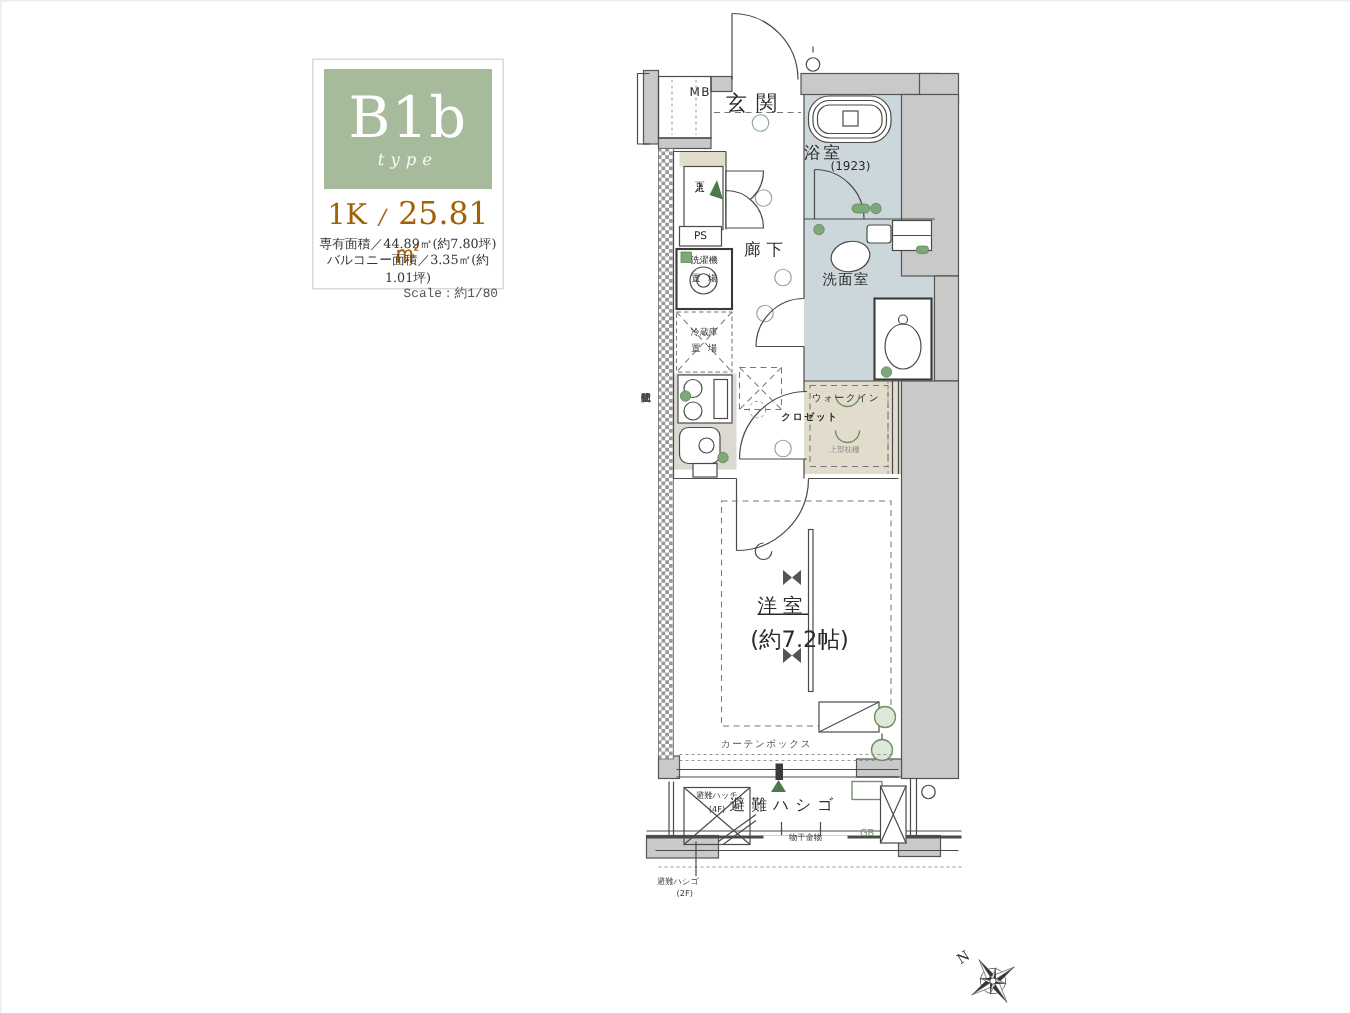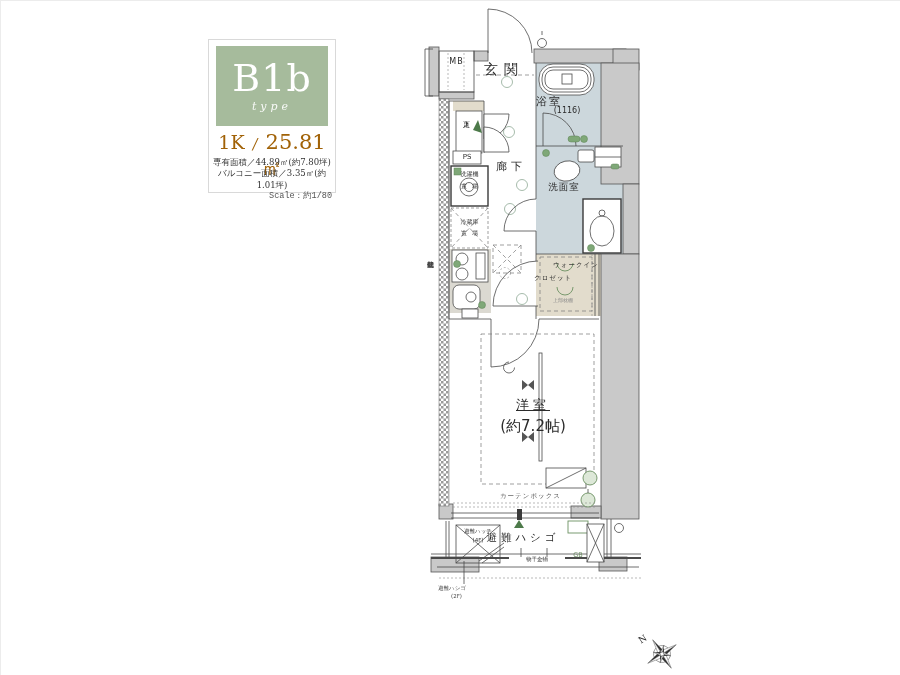--- a/index.html
+++ b/index.html
@@ -290,39 +290,39 @@
           <path d="M0,-9 L-2,0 L0,0 Z" fill="#fff" stroke="#444" stroke-width=".4"></path>
       </g>
       <g transform="rotate(315)">
         <path d="M0,-9 L2,0 L0,0 Z" fill="#333"></path>
           <path d="M0,-9 L-2,0 L0,0 Z" fill="#fff" stroke="#444" stroke-width=".4"></path>
       </g>
       <circle r="2" fill="#fff" stroke="#333" stroke-width=".5"></circle>
     </g>
   </svg>
 
-  <div class="lbl" style="left:438px;top:57px;width:35px;text-align:center;font-size:8px;letter-spacing:1px;">MB</div>
+  <div class="lbl" style="left:438px;top:57px;width:35px;text-align:right;font-size:8px;letter-spacing:1px;">MB</div>
   <div class="lbl" style="left:473px;top:61px;width:60px;text-align:center;font-size:14px;letter-spacing:6px;">玄関</div>
   <div class="lbl" style="left:535px;top:95px;width:62px;text-align:left;font-size:11px;letter-spacing:2px;">浴室</div>
-  <div class="lbl" style="left:535px;top:106px;width:62px;text-align:center;font-size:8px;">(1116)</div>
+  <div class="lbl" style="left:535px;top:106px;width:62px;text-align:center;font-size:8px;">(1923)</div>
   <div class="lbl" style="left:480px;top:160px;width:60px;text-align:center;font-size:11px;letter-spacing:4px;">廊下</div>
   <div class="lbl" style="left:536px;top:181px;width:54px;text-align:center;font-size:9.5px;letter-spacing:1px;">洗面室</div>
   <div class="lbl vtext" style="left:462px;top:115px;height:34px;font-size:6.5px;">下足入</div>
   <div class="lbl" style="left:452px;top:153px;width:28px;text-align:center;font-size:7px;">PS</div>
   <div class="lbl" style="left:450px;top:170px;width:37px;text-align:center;font-size:6px;">洗濯機</div>
   <div class="lbl" style="left:450px;top:182px;width:37px;text-align:center;font-size:6px;letter-spacing:5px;text-indent:5px;">置場</div>
   <div class="lbl" style="left:450px;top:218px;width:37px;text-align:center;font-size:6px;">冷蔵庫</div>
   <div class="lbl" style="left:450px;top:229px;width:37px;text-align:center;font-size:6px;letter-spacing:5px;text-indent:5px;">置場</div>
-  <div class="lbl" style="left:535px;top:261px;width:56px;text-align:center;font-size:6.5px;letter-spacing:1px;margin-left:12px;">ウォークイン</div>
-  <div class="lbl" style="left:533px;top:274px;width:56px;text-align:left;font-size:6.5px;letter-spacing:1px;">クロゼット</div>
+  <div class="lbl" style="left:535px;top:261px;width:56px;text-align:center;font-size:6.5px;letter-spacing:1px;">ウォークイン</div>
+  <div class="lbl" style="left:511px;top:274px;width:56px;text-align:center;font-size:6.5px;letter-spacing:1px;font-weight:bold;">クロゼット</div>
   <div class="lbl" style="left:540px;top:297px;width:44px;text-align:center;font-size:5px;color:#888;">上部枕棚</div>
   <div class="lbl vtext" style="left:426px;top:255px;height:70px;font-size:6.5px;color:#444;">乾式間仕切壁</div>
-  <div class="lbl" style="left:500px;top:397px;width:60px;text-align:center;font-size:13px;letter-spacing:4px;text-indent:4px;text-decoration:underline;">洋室</div>
+  <div class="lbl" style="left:500px;top:397px;width:60px;font-size:13px;letter-spacing:4px;text-indent:4px;text-decoration:underline;">洋室</div>
   <div class="lbl" style="left:497px;top:418px;width:70px;text-align:center;font-size:15px;">(約7.2帖)</div>
-  <div class="lbl" style="left:460px;top:492px;width:100px;text-align:right;font-size:6.5px;color:#555;letter-spacing:1px;">カーテンボックス</div>
+  <div class="lbl" style="left:460px;top:492px;width:100px;text-align:center;font-size:6.5px;color:#555;letter-spacing:1px;">カーテンボックス</div>
   <div class="lbl" style="left:472px;top:531px;width:100px;text-align:center;font-size:10.5px;letter-spacing:4px;">避難ハシゴ</div>
   <div class="lbl" style="left:455px;top:528px;width:44px;text-align:center;font-size:5.5px;color:#333;">避難ハッチ</div>
   <div class="lbl" style="left:455px;top:537px;width:44px;text-align:center;font-size:5.5px;color:#333;">(4F)</div>
   <div class="lbl" style="left:508px;top:556px;width:56px;text-align:center;font-size:5.5px;background:#fff;">物干金物</div>
   <div class="lbl" style="left:437px;top:585px;font-size:5.5px;color:#444;">避難ハシゴ</div>
   <div class="lbl" style="left:450px;top:593px;font-size:5.5px;color:#444;">(2F)</div>
   <div class="lbl" style="left:567px;top:523px;width:20px;text-align:center;font-size:6.5px;color:#6d8f63;margin-top:28px;">GB</div>
   <div class="lbl" style="left:638px;top:634px;font-size:9px;font-family:'DejaVu Serif',serif;transform:rotate(-33deg);">N</div>
 
 </div>

